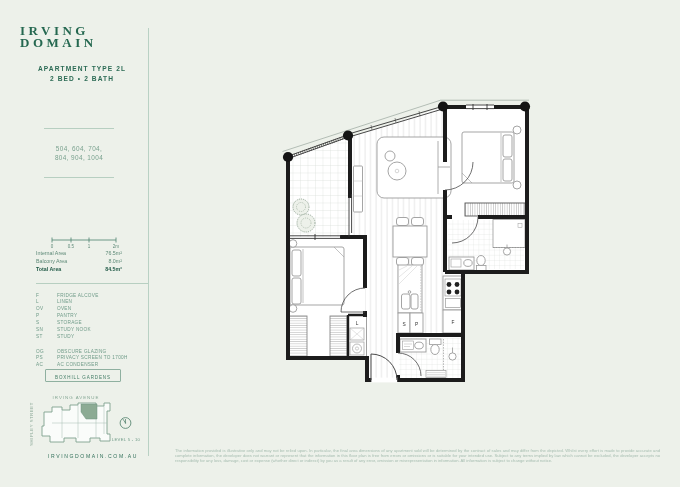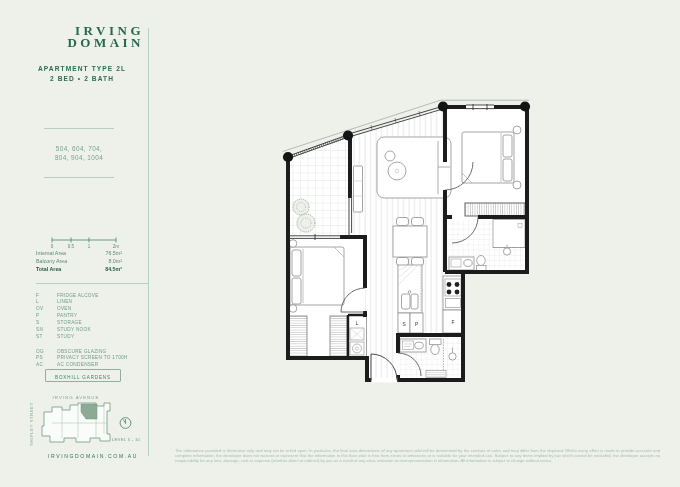--- a/index.html
+++ b/index.html
@@ -2,21 +2,21 @@
 <html><head>
 <meta charset="utf-8">
 <style>
   html,body{margin:0;padding:0;}
   body{width:680px;height:487px;overflow:hidden;background:#edf1ea;
        font-family:"Liberation Sans",sans-serif;-webkit-font-smoothing:antialiased;}
   .page{position:relative;width:680px;height:487px;background:#edf1ea;}
   .abs{position:absolute;}
 
   
-  .brand{left:20px;top:25px;width:124px;text-align:right;color:#256850;
+  .brand{left:20px;top:25px;width:124px;text-align:left;color:#256850;
          font-family:"Liberation Serif",serif;font-weight:700;font-size:13px;
          line-height:12px;letter-spacing:3.5px;}
   .apt-type{left:20px;top:64.5px;width:124px;text-align:center;color:#2c6b55;
             font-size:6.6px;font-weight:700;letter-spacing:1.1px;}
   .bed-bath{left:20px;top:74.5px;width:124px;text-align:center;color:#2c6b55;
             font-size:6.6px;font-weight:700;letter-spacing:1.1px;}
 
   
   .numbox{left:44px;top:128px;width:70px;height:48px;
           border-top:1.2px solid #b7cfc1;border-bottom:1.2px solid #b7cfc1;}

